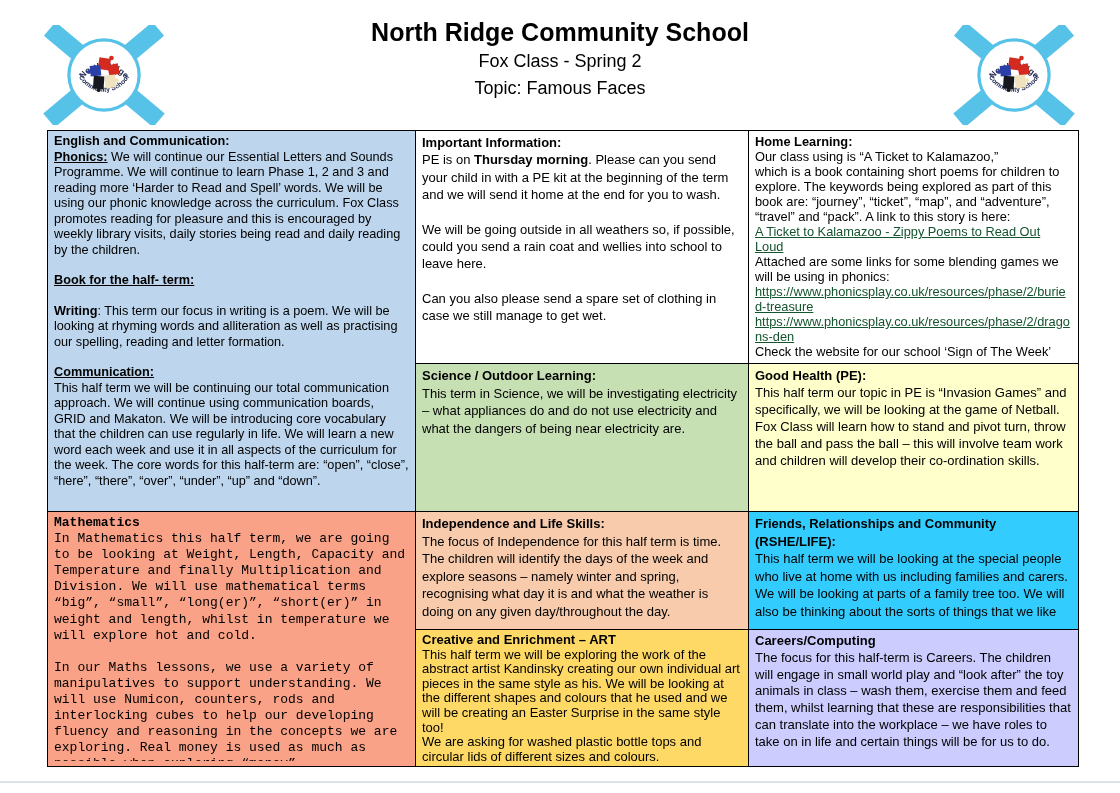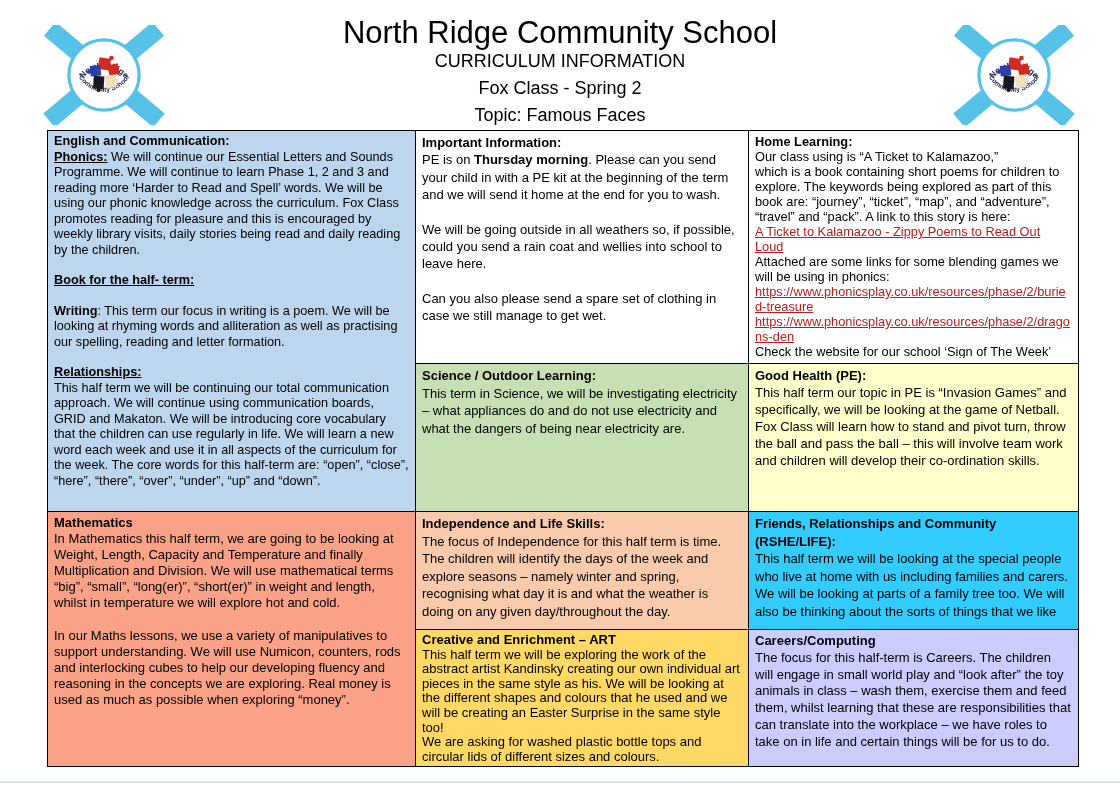--- a/index.html
+++ b/index.html
@@ -2,58 +2,57 @@
 <html><head>
 <meta charset="utf-8">
 <style>
   html,body{margin:0;padding:0;}
   body{
     width:1120px;height:793px;position:relative;background:#ffffff;
     font-family:"Liberation Sans","DejaVu Sans",sans-serif;color:#000;overflow:hidden;
   }
   
   .header{position:absolute;top:17px;left:0;width:1120px;text-align:center;}
-  .school-name{font-size:31px;font-weight:normal;line-height:31px;}
+  .school-name{font-size:25px;font-weight:bold;line-height:31px;}
   .header-line{font-size:18px;line-height:27px;}
   
   .logo{position:absolute;top:25px;width:124px;height:100px;}
   .logo-left{left:42px;}
   .logo-right{left:952px;}
   
   table.curr{position:absolute;left:47px;top:130px;width:1031px;border-collapse:collapse;table-layout:fixed;border-radius:32px;}
   td{border:1.5px solid #000;vertical-align:top;padding:3px 6px;font-size:13px;line-height:17.5px;}
   .cw{overflow:hidden;}
   td.c-english{background:#BDD6EE;font-size:12.7px;line-height:15.5px;}
-  td.c-maths{background:#F9A287;line-height:16.1px;}
+  td.c-maths{background:#F9A287;line-height:16.1px;font-family:Liberation Mono, monospace;}
   td.c-important{background:#ffffff;line-height:17.4px;}
   td.c-home{background:#ffffff;font-size:12.8px;line-height:15px;}
   td.c-science{background:#C6E0B4;}
   td.c-goodhealth{background:#FFFFCC;line-height:17px;}
   td.c-independence{background:#F7CBAC;line-height:17.6px;margin-left:20px;}
   td.c-friends{background:#33CCFF;line-height:17.6px;}
   td.c-art{background:#FFD966;line-height:14.6px;}
   td.c-careers{background:#CCCCFF;line-height:16.8px;}
   .b{font-weight:bold;}
   .u{text-decoration:underline;}
   p{margin:0;}
   .sp15{height:15px;}
   .sp16{height:16px;}
   .sp17{height:17px;}
-  a.link{color:#b91c1c;text-decoration:underline;cursor:pointer;display:block;}
+  a.link{color:#14532d;text-decoration:underline;cursor:pointer;display:block;}
   a.link.breakall{word-break:break-all;}
   
   .page-divider{position:absolute;left:0;top:781px;width:1120px;height:2px;background:#dbe2ea;}
   .logo svg text{font-family:"Liberation Sans","DejaVu Sans",sans-serif;}
 </style>
 </head>
 <body>
 
 <div class="header">
   <div class="school-name">North Ridge Community School</div>
-  <div class="header-line">CURRICULUM INFORMATION</div>
   <div class="header-line">Fox Class - Spring 2</div>
   <div class="header-line">Topic: Famous Faces</div>
 </div>
 
 <div class="logo logo-left">
   <svg viewBox="0 0 110 94" width="124" height="100">
     <g fill="#56C2E8">
       <rect x="-12" y="38" width="134" height="17" transform="rotate(40 55 47)"></rect>
       <rect x="-12" y="38" width="134" height="17" transform="rotate(-40 55 47)"></rect>
     </g>
@@ -124,21 +123,21 @@
       <tr style="height:233px">
     <td class="c-english" rowspan="2">
       <div class="cw" style="height:372px">
         <div class="b">English and Communication:</div>
         <p><span class="b u">Phonics:</span><span>  We will continue our Essential Letters and Sounds Programme. We will continue to learn Phase 1, 2 and 3 and reading more ‘Harder to Read and Spell’ words. We will be using our phonic knowledge across the curriculum. Fox Class promotes reading for pleasure and this is encouraged by weekly library visits, daily stories being read and daily reading by the children.</span></p>
         <div class="sp15"></div>
         <div class="b u">Book for the half- term:</div>
         <div class="sp15"></div>
         <p><span class="b">Writing</span><span>: This term our focus in writing is a poem. We will be looking at rhyming words and alliteration as well as practising our spelling, reading and letter formation.</span></p>
         <div class="sp15"></div>
-        <div class="b u">Relationships:</div>
+        <div class="b u">Communication:</div>
         <p>This half term we will be continuing our total communication approach. We will continue using communication boards, GRID and Makaton. We will be introducing core vocabulary that the children can use regularly in life. We will learn a new word each week and use it in all aspects of the curriculum for the week. The core words for this half-term are: “open”, “close”, “here”, “there”, “over”, “under”, “up” and “down”.</p>
       </div>
     </td>
     <td class="c-important">
       <div class="cw" style="height:224px">
         <div class="b">Important Information:</div>
         <p><span>PE is on </span><span class="b">Thursday morning</span><span>. Please can you send your child in with a PE kit at the beginning of the term and we will send it home at the end for you to wash.</span></p>
         <div class="sp17"></div>
         <p>We will be going outside in all weathers so, if possible, could you send a rain coat and wellies into school to leave here.</p>
         <div class="sp17"></div>

